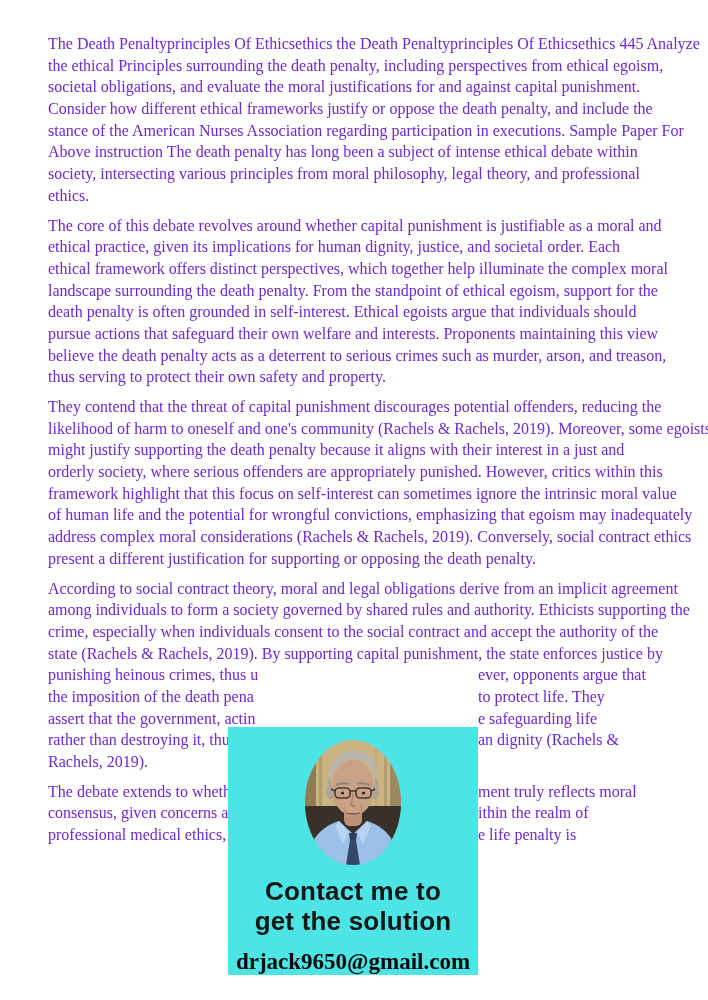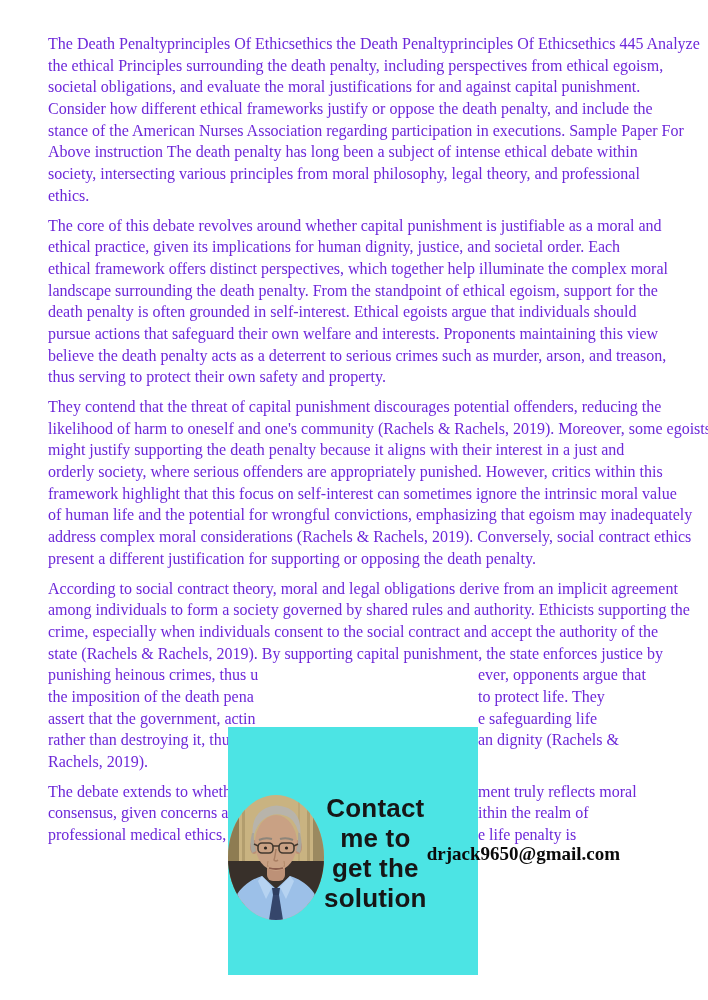--- a/index.html
+++ b/index.html
@@ -30,20 +30,21 @@
 
   .overlay {
     position: absolute;
     left: 228px;
     top: 727px;
     width: 250px;
     height: 248px;
     background: #4ce4e4;
     z-index: 5;
     display: flex;
+    flex-direction: column;
     align-items: center;
     justify-content: space-between;
   }
   .portrait {
     margin-top: 13px;
     width: 96px;
     height: 125px;
     flex: 0 0 auto;
   }
   .headline {
@@ -53,21 +54,21 @@
     font-size: 26px;
     line-height: 30px;
     color: #161616;
     text-align: center;
     letter-spacing: 0.2px;
   }
   .email {
     margin-top: 5px;
     font-family: "Liberation Serif", serif;
     font-weight: 700;
-    font-size: 19px;
+    font-size: 23px;
     color: #0a0a0a;
     text-align: center;
   }
 </style>
 </head>
 <body>
 
 <div class="doc">
     <div class="para">
       <div class="line">The Death Penaltyprinciples Of Ethicsethics the Death Penaltyprinciples Of Ethicsethics 445 Analyze</div>

